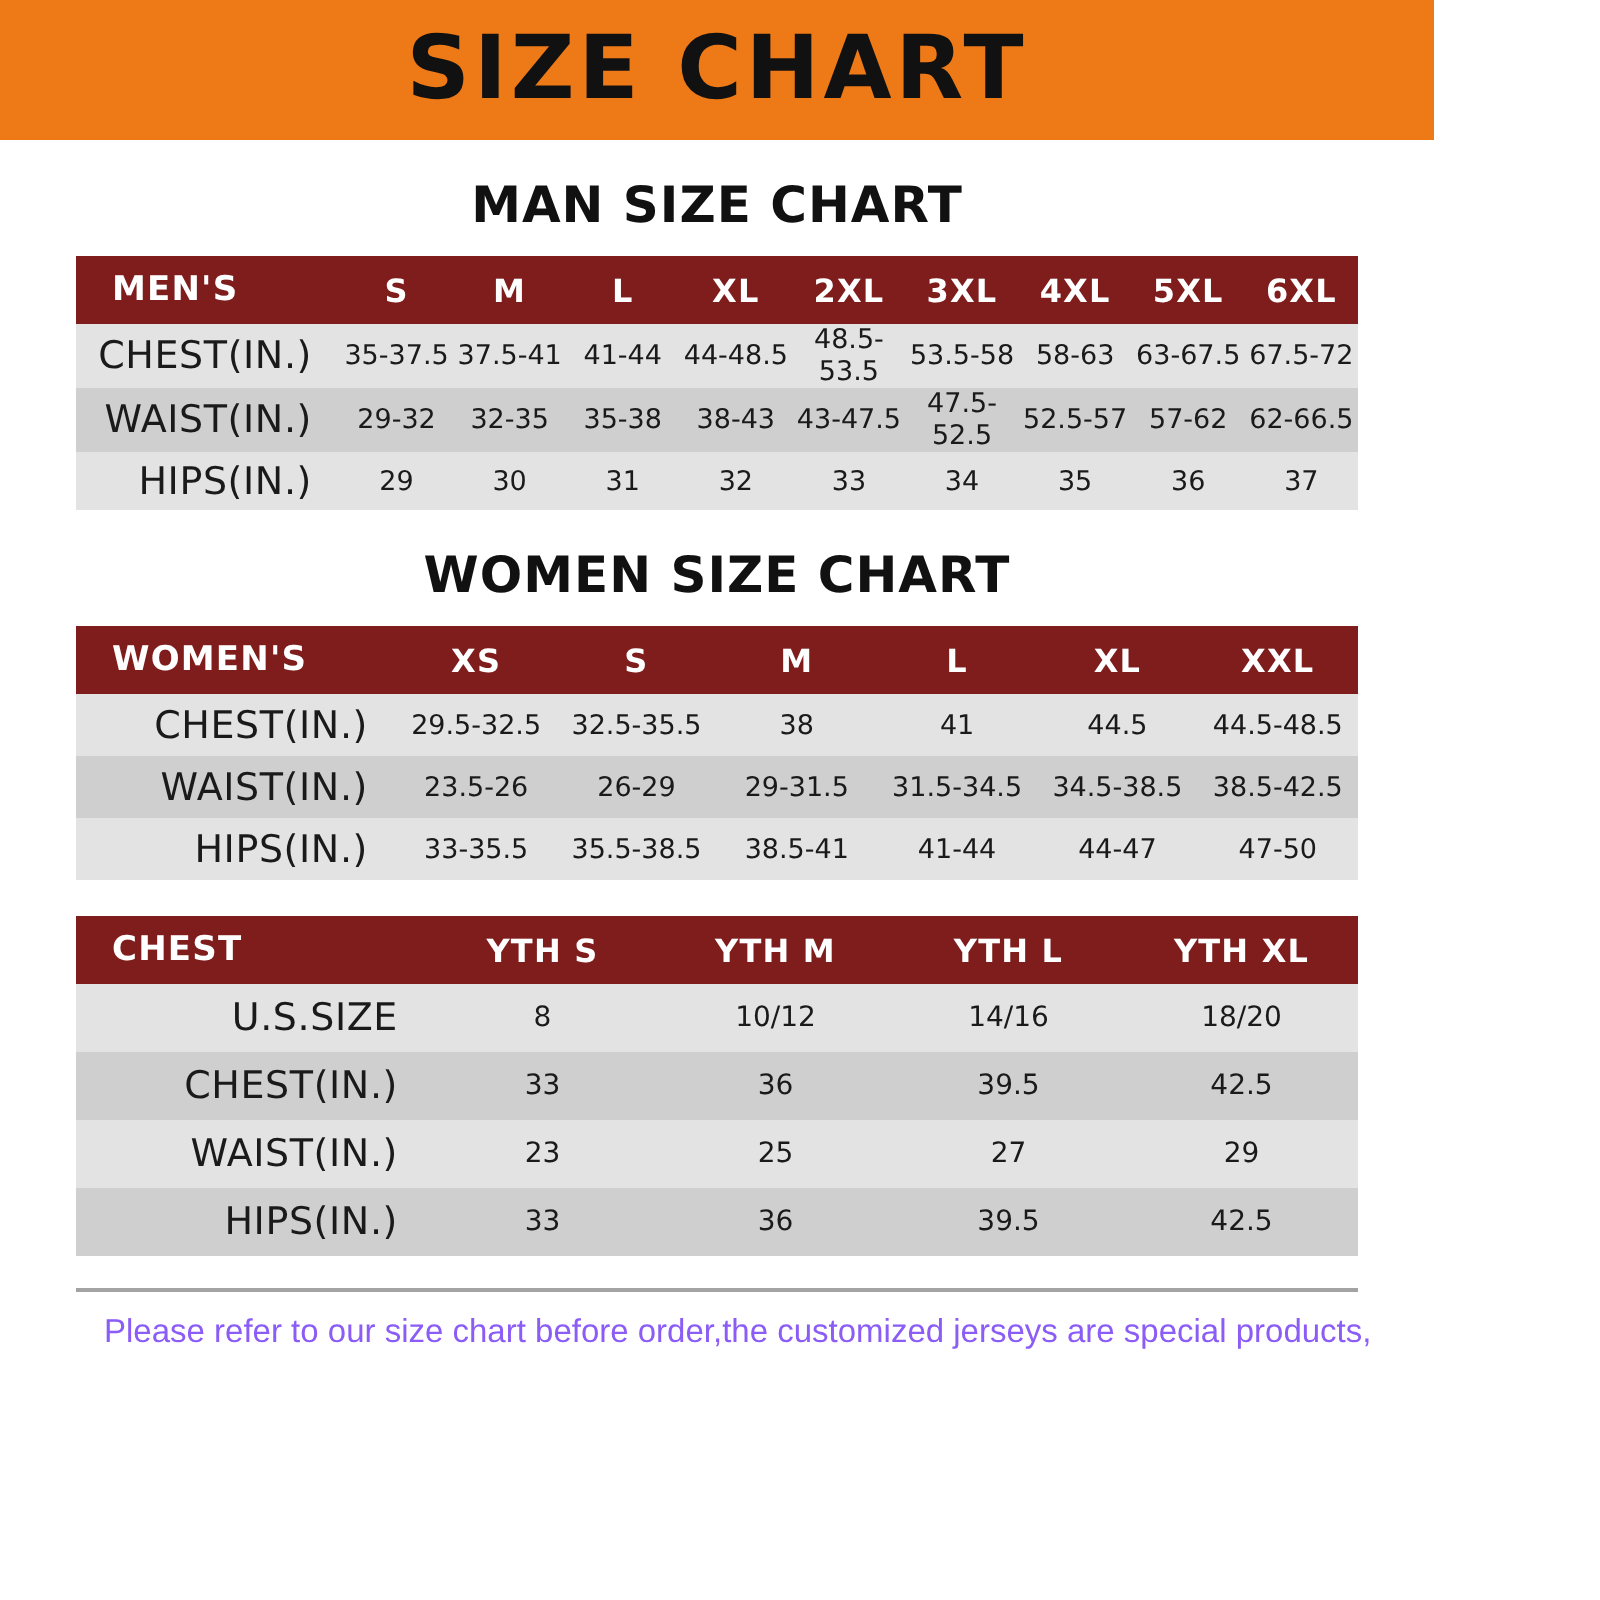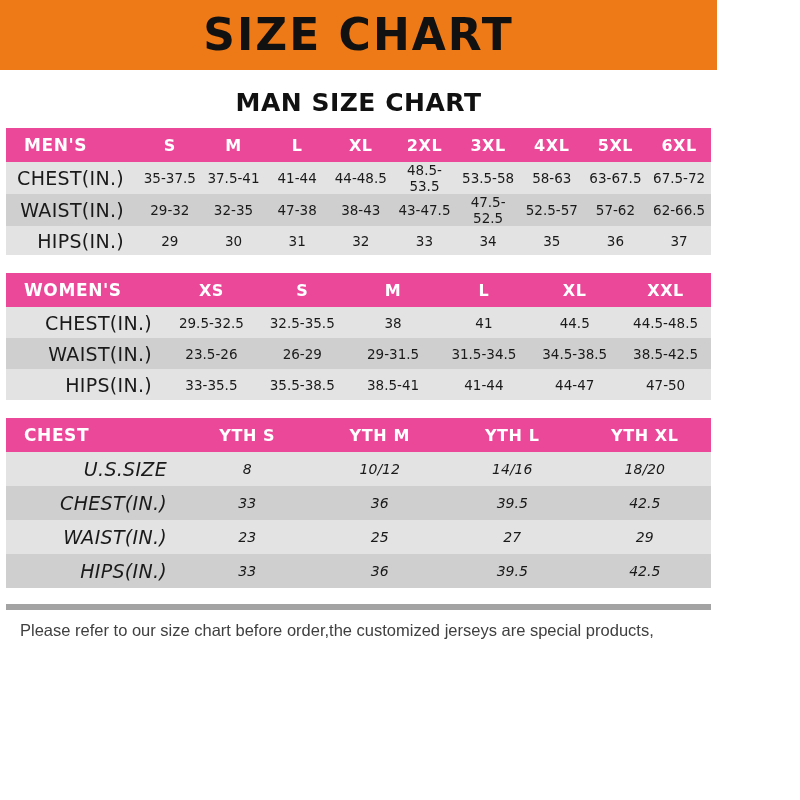--- a/index.html
+++ b/index.html
@@ -27,21 +27,21 @@
   }
   .header-title {
     font-family: "DejaVu Sans", sans-serif;
     font-weight: bold;
     font-size: 44px;
     letter-spacing: 2px;
     color: #111;
     line-height: 1;
   }
   .content {
-    padding: 0 6px;
+    padding: 0 38px;
   }
   .section {
     margin-top: 18px;
   }
   .section-title {
     text-align: center;
     font-family: "DejaVu Sans", sans-serif;
     font-weight: bold;
     font-size: 25px;
     color: #111;
@@ -57,21 +57,21 @@
     text-align: center;
     font-size: 13.5px;
     color: #1a1a1a;
     padding: 0;
     height: 29px;
     vertical-align: middle;
     font-family: "DejaVu Sans", sans-serif;
   }
   
   table.chart thead tr {
-    background: #ec4899;
+    background: #7f1d1d;
   }
   table.chart thead th {
     color: #fff;
     font-weight: bold;
     font-size: 16px;
     height: 34px;
     letter-spacing: 0.6px;
   }
   table.chart thead th.rowlabel {
     text-align: left;
@@ -85,31 +85,31 @@
     text-align: right;
     padding-right: 14px;
     font-size: 19px;
     letter-spacing: 0.3px;
   }
   
   .men thead th.rowlabel { width: 132px; }
   .women thead th.rowlabel { width: 160px; }
   .youth thead th.rowlabel { width: 175px; }
   .youth thead th { font-size: 15.5px; }
-  .youth tbody td { height: 34px; font-size: 14px; font-style: italic; }
+  .youth tbody td { height: 34px; font-size: 14px; }
   .youth tbody td.rowlabel { text-align: right; padding-right: 24px; }
 
   .women tbody td { height: 31px; }
   .women thead th { font-size: 16px; margin-left: 19px; }
 
   .footer-note {
     margin-top: 16px;
-    border-top: 6px solid #a3a3a3;
+    border-top: 2px solid #a3a3a3;
     padding: 9px 14px 0 14px;
-    color: #404040;
+    color: #8b5cf6;
     font-size: 16.5px;
     line-height: 1.45;
     font-family: "Liberation Sans", sans-serif;
   }
   .footer-note div { white-space: nowrap; }
 </style>
 </head>
 <body>
 
 <div class="page">
@@ -147,21 +147,21 @@
             <td>48.5-53.5</td>
             <td>53.5-58</td>
             <td>58-63</td>
             <td>63-67.5</td>
             <td>67.5-72</td>
           </tr>
           <tr class="dark">
             <td class="rowlabel">WAIST(IN.)</td>
             <td>29-32</td>
             <td>32-35</td>
-            <td>47-38</td>
+            <td>35-38</td>
             <td>38-43</td>
             <td>43-47.5</td>
             <td>47.5-52.5</td>
             <td>52.5-57</td>
             <td>57-62</td>
             <td>62-66.5</td>
           </tr>
           <tr class="light">
             <td class="rowlabel">HIPS(IN.)</td>
             <td>29</td>
@@ -172,20 +172,21 @@
             <td>34</td>
             <td>35</td>
             <td>36</td>
             <td>37</td>
           </tr>
         </tbody>
       </table>
     </div>
 
     <div class="section">
+      <div class="section-title">WOMEN SIZE CHART</div>
       <table class="chart women">
         <thead>
           <tr>
             <th class="rowlabel">WOMEN'S</th>
             <th>XS</th>
             <th>S</th>
             <th>M</th>
             <th>L</th>
             <th>XL</th>
             <th>XXL</th>

